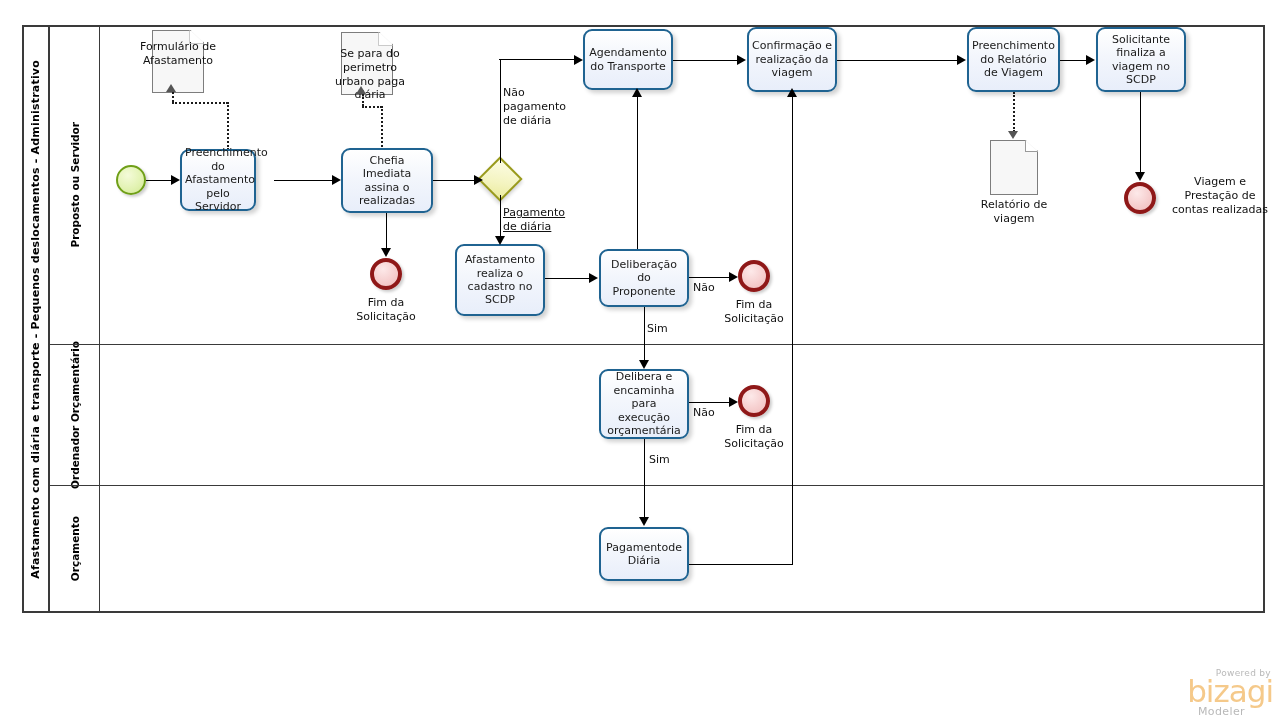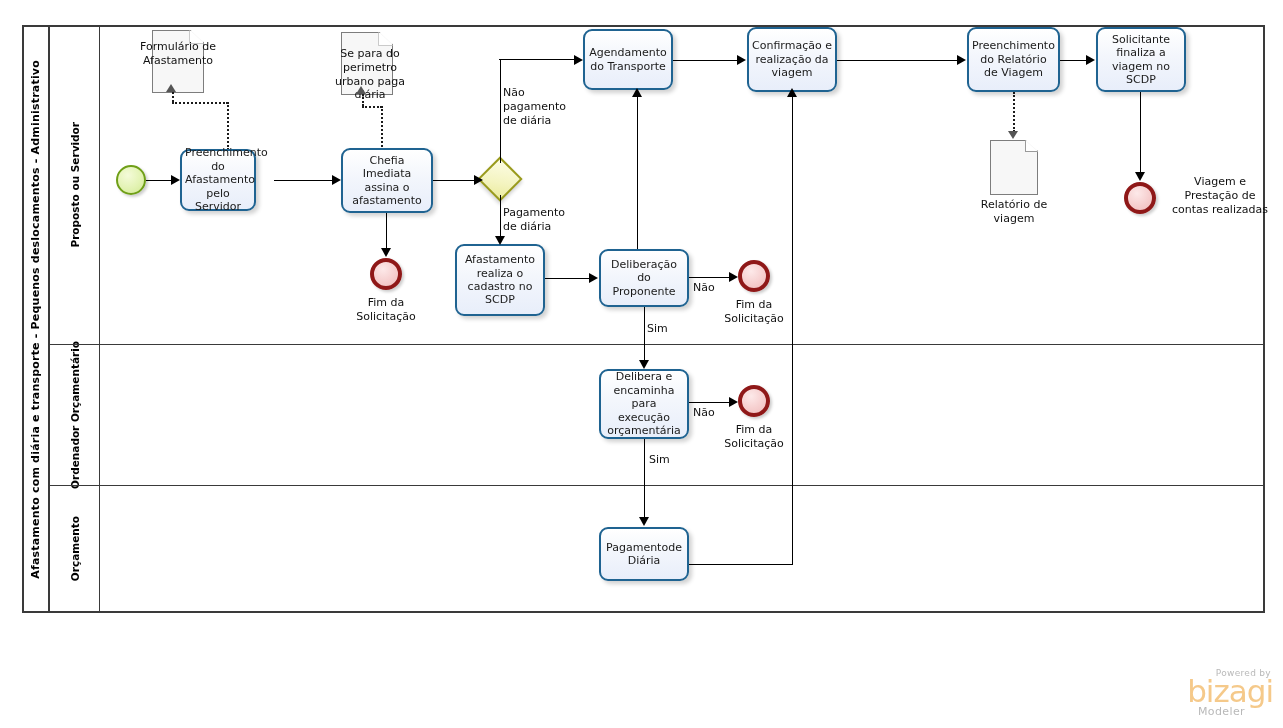--- a/index.html
+++ b/index.html
@@ -173,21 +173,21 @@
     <span>contas realizadas</span>
   </div>
 
   <div class="gw" style="left:484px;top:163px;width:32px;height:32px;"></div>
 
   <div class="task" style="left:180px;top:149px;width:76px;height:62px;">
     <span class="tlabel">Preenchimento do Afastamento pelo Servidor</span>
   </div>
 
   <div class="task" style="left:341px;top:148px;width:92px;height:65px;">
-    <span class="tlabel">Chefia Imediata assina o afastamento</span>
+    <span class="tlabel">Chefia Imediata assina o realizadas</span>
   </div>
 
   <div class="task" style="left:455px;top:244px;width:90px;height:72px;">
     <span class="tlabel">Afastamento realiza o cadastro no SCDP</span>
   </div>
 
   <div class="task" style="left:599px;top:249px;width:90px;height:58px;">
     <span class="tlabel">Deliberação do Proponente</span>
   </div>
 
@@ -227,21 +227,21 @@
   <div class="ln lnv" style="left:385.5px;top:213px;height:38px;"></div>
   <div class="arw arw-d" style="left:381px;top:248px;"></div>
 
   <div class="ln lnv" style="left:499.5px;top:59px;height:104px;"></div>
   <div class="ln lnh" style="left:499px;top:59px;width:77px;"></div>
   <div class="arw arw-r" style="left:574px;top:54.5px;"></div>
   <div class="lbl l" style="left:503px;top:86px;width:78px;">Não pagamento de diária</div>
 
   <div class="ln lnv" style="left:499.5px;top:195px;height:44px;"></div>
   <div class="arw arw-d" style="left:495px;top:236px;"></div>
-  <div class="lbl l" style="left:503px;top:206px;width:78px;">Pagamento de diária</div>
+  <div class="lbl l" style="left:503px;top:206px;width:78px;text-decoration:underline;">Pagamento de diária</div>
 
   <div class="ln lnh" style="left:545px;top:277.5px;width:46px;"></div>
   <div class="arw arw-r" style="left:589px;top:273px;"></div>
 
   <div class="ln lnh" style="left:689px;top:276.5px;width:42px;"></div>
   <div class="arw arw-r" style="left:729px;top:272px;"></div>
   <div class="lbl l" style="left:693px;top:281px;width:26px;">Não</div>
 
   <div class="ln lnv" style="left:643.5px;top:307px;height:56px;"></div>
   <div class="arw arw-d" style="left:639px;top:360px;"></div>

